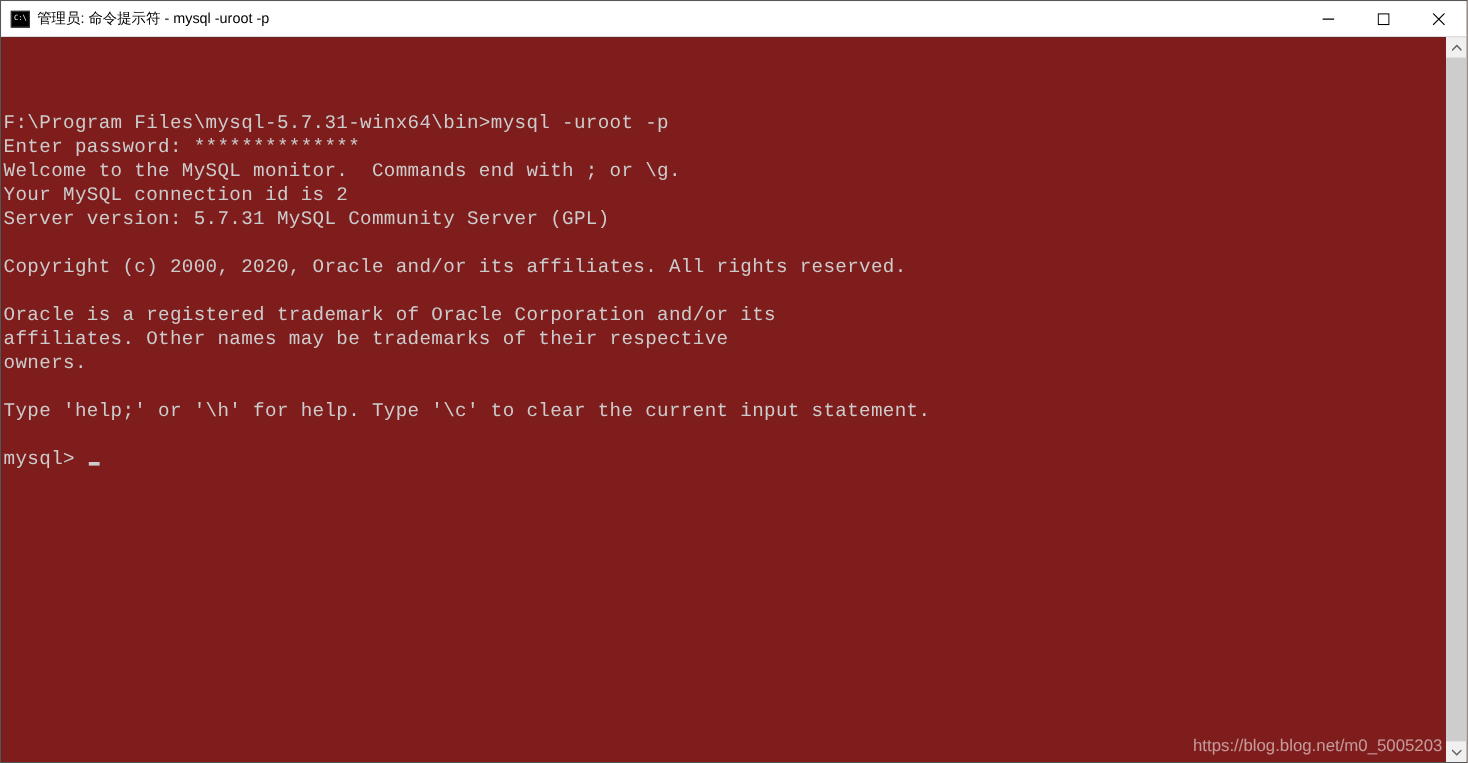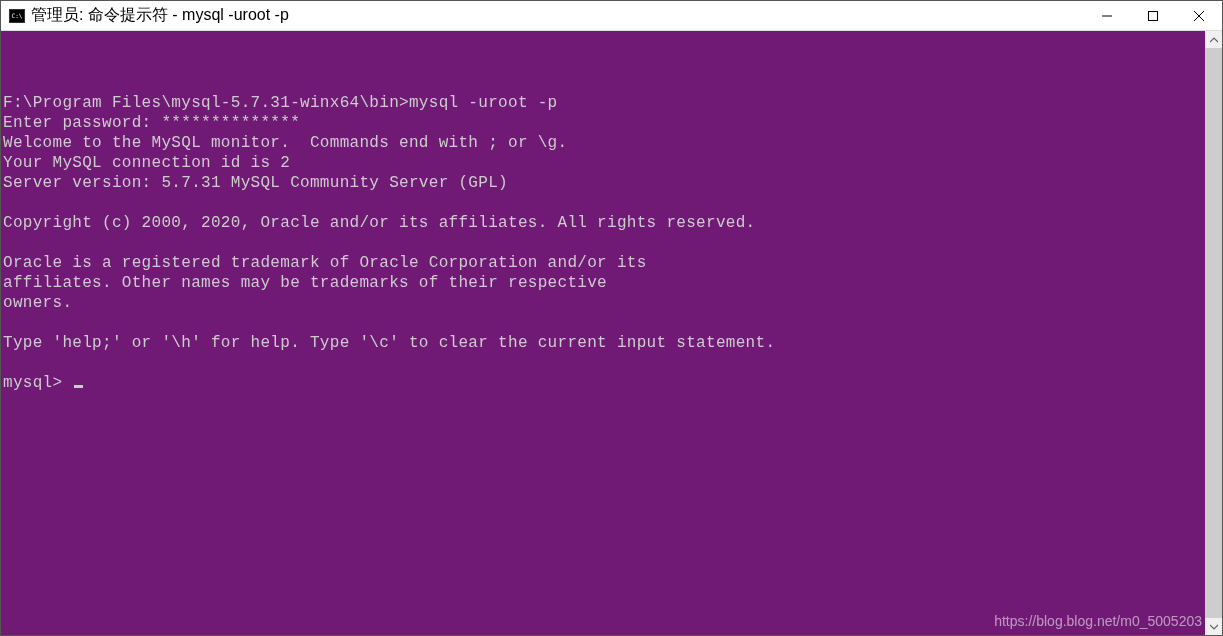--- a/index.html
+++ b/index.html
@@ -42,21 +42,21 @@
       justify-content: center;
     }
     .titlebar-icon::before {
       content: "C:\\";
       color: #fff;
       font-size: 6px;
       font-family: Consolas, monospace;
       line-height: 1;
     }
     .titlebar-text {
-      font-size: 16px;
+      font-size: 12px;
       color: #000;
       flex: 1;
     }
     .titlebar-controls {
       display: flex;
       height: 100%;
     }
     .titlebar-btn {
       width: 46px;
       height: 100%;
@@ -70,21 +70,21 @@
       height: 10px;
     }
     .terminal-area {
       flex: 1;
       display: flex;
       background: #000;
       position: relative;
     }
     .terminal {
       flex: 1;
-      background: #701a75;
+      background: #7f1d1d;
       color: #cccccc;
       font-family: "NSimSun", "SimSun", Consolas, "Courier New", monospace;
       font-size: 16px;
       line-height: 20px;
       padding: 2px 0 0 2px;
       white-space: pre;
       overflow: hidden;
       letter-spacing: 0.3px;
     }
     .terminal-line {

